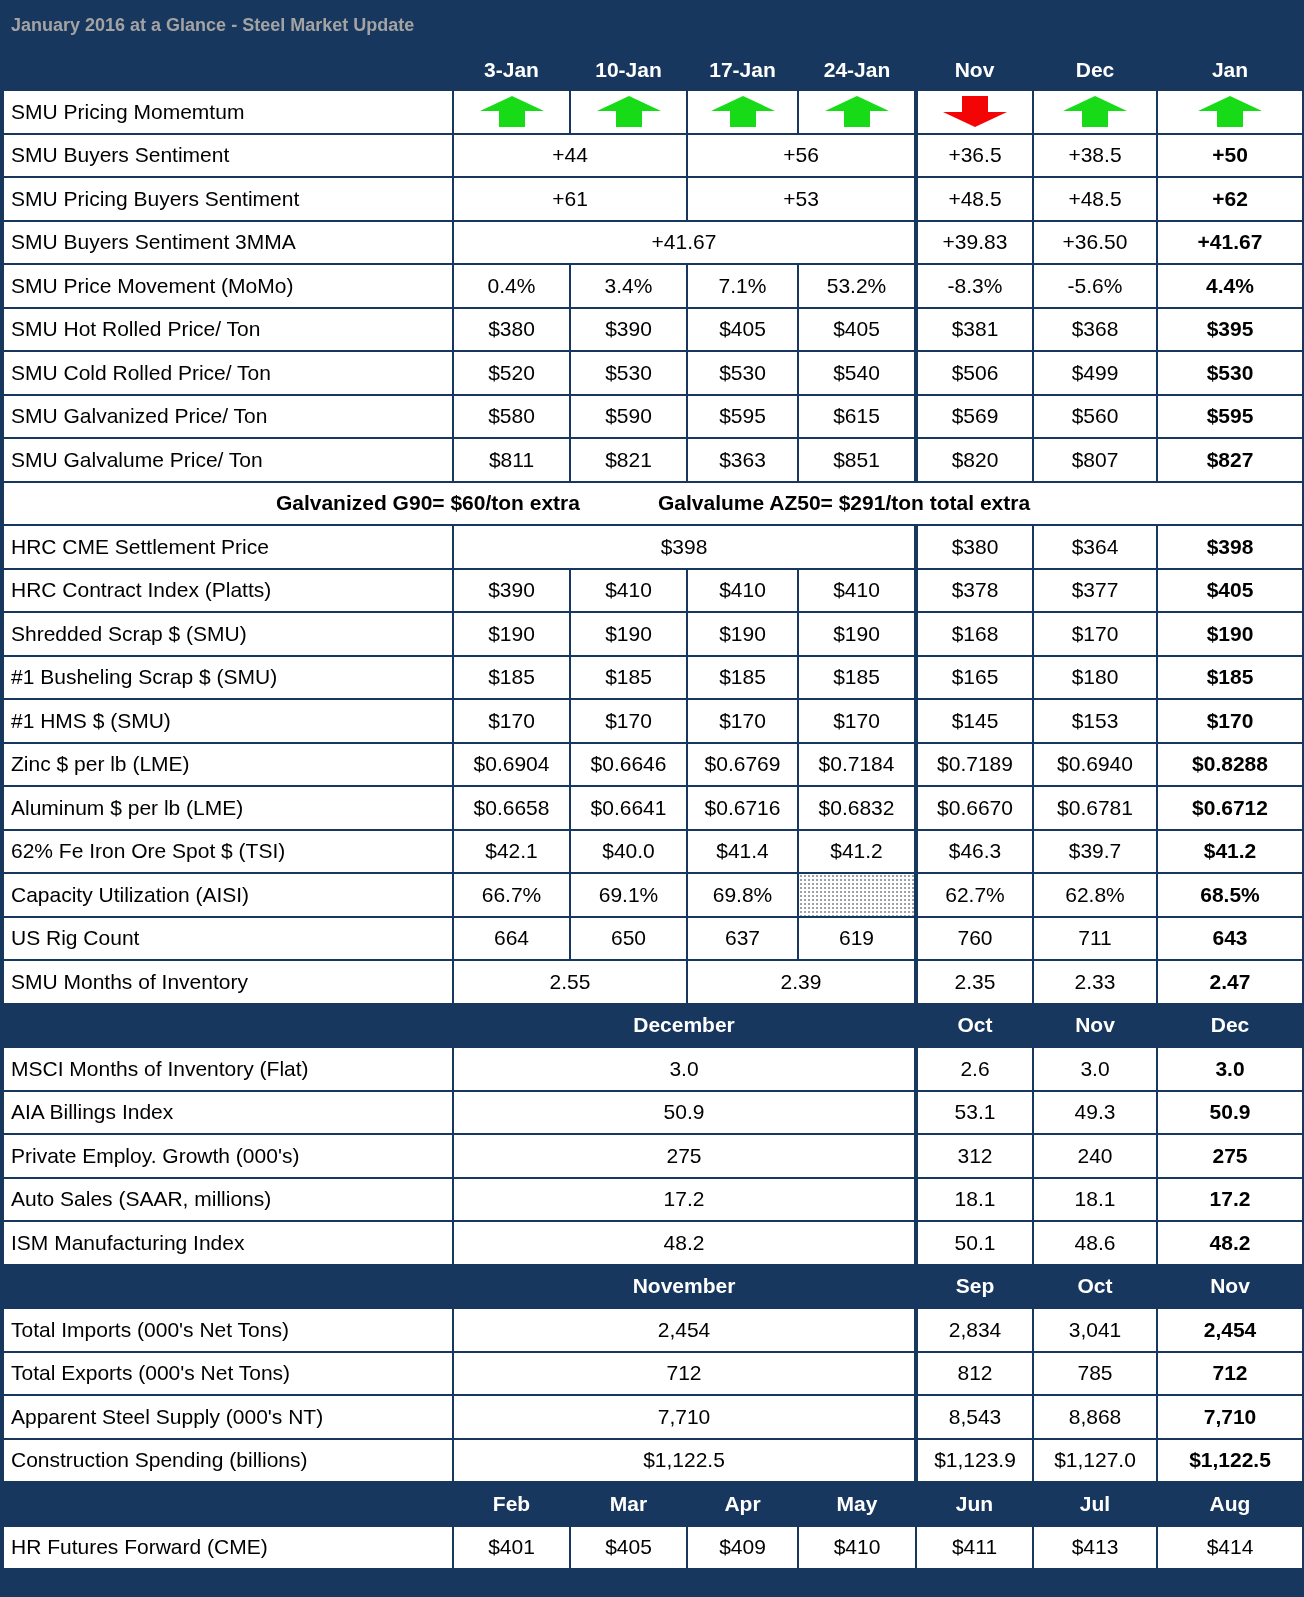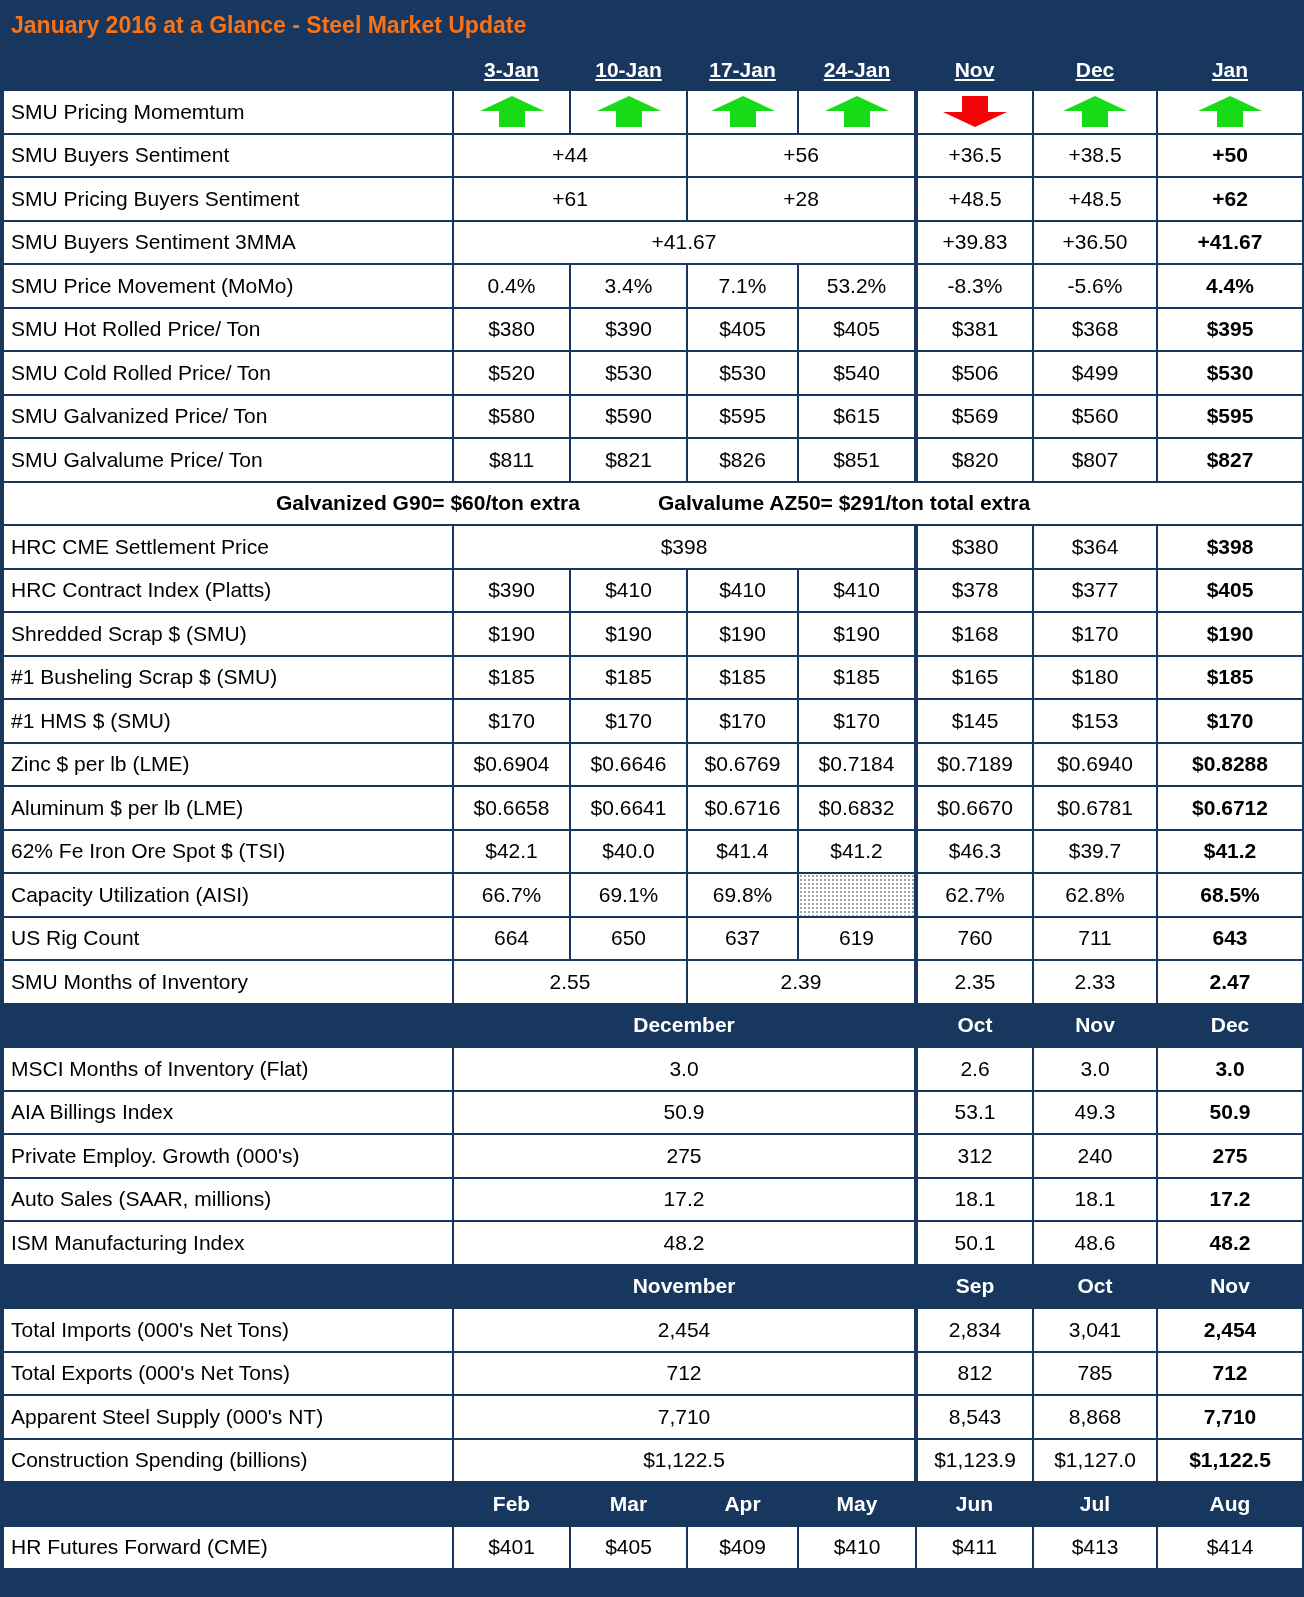--- a/index.html
+++ b/index.html
@@ -2,34 +2,34 @@
 <html><head>
 <meta charset="utf-8">
 <style>
   html,body{margin:0;padding:0;background:#fff;}
   body{width:1304px;font-family:"Liberation Sans","DejaVu Sans",sans-serif;}
   .sheet{
     width:1304px;height:1597px;box-sizing:border-box;
     background:#17375E;border:2px solid #17375E;
   }
   .titlebar{
-    height:47px;line-height:47px;color:#f97316;font-weight:bold;
-    font-size:23px;padding-left:9px;letter-spacing:0;
+    height:47px;line-height:47px;color:#a3a3a3;font-weight:bold;
+    font-size:18px;padding-left:9px;letter-spacing:0;
   }
   table{border-collapse:collapse;table-layout:fixed;width:1300px;background:#fff;}
   td{
     border:2px solid #17375E;height:41.5px;font-size:21px;color:#000;
     text-align:center;vertical-align:middle;overflow:hidden;white-space:nowrap;
     padding:0;
   }
   td.lbl{text-align:left;font-weight:normal;padding-left:7px;}
   tr.head td, td.sub{
     background:#17375E;color:#fff;font-weight:bold;border-color:#17375E;
   }
-  tr.head td{height:38px;text-decoration:underline;}
+  tr.head td{height:38px;}
   td.b{font-weight:bold;margin-left:43px;}
   td.grp{border-left-width:4px;}
   td.note-cell{font-weight:bold;}
   .note-gap{display:inline-block;width:78px;}
   td.hatch{
     background-image:radial-gradient(#9CA3AB 1.1px, transparent 1.3px);
     background-size:4px 4px;background-color:#fff;
   }
   td svg{display:block;margin:0 auto;}
 </style>
@@ -102,21 +102,21 @@
           <td class="lbl">SMU Buyers Sentiment</td>
           <td colspan="2">+44</td>
           <td colspan="2">+56</td>
           <td class="grp">+36.5</td>
           <td>+38.5</td>
           <td class="b">+50</td>
         </tr>
         <tr>
           <td class="lbl">SMU Pricing Buyers Sentiment</td>
           <td colspan="2">+61</td>
-          <td colspan="2">+28</td>
+          <td colspan="2">+53</td>
           <td class="grp">+48.5</td>
           <td>+48.5</td>
           <td class="b">+62</td>
         </tr>
         <tr>
           <td class="lbl">SMU Buyers Sentiment 3MMA</td>
           <td colspan="4">+41.67</td>
           <td class="grp">+39.83</td>
           <td>+36.50</td>
           <td class="b">+41.67</td>
@@ -158,21 +158,21 @@
           <td>$595</td>
           <td>$615</td>
           <td class="grp">$569</td>
           <td>$560</td>
           <td class="b">$595</td>
         </tr>
         <tr>
           <td class="lbl">SMU Galvalume Price/ Ton</td>
           <td>$811</td>
           <td>$821</td>
-          <td>$826</td>
+          <td>$363</td>
           <td>$851</td>
           <td class="grp">$820</td>
           <td>$807</td>
           <td class="b">$827</td>
         </tr>
         <tr>
           <td class="note-cell" colspan="8"><span>Galvanized G90= $60/ton extra</span><span class="note-gap"></span><span>Galvalume AZ50= $291/ton total extra</span></td>
         </tr>
         <tr>
           <td class="lbl">HRC CME Settlement Price</td>

